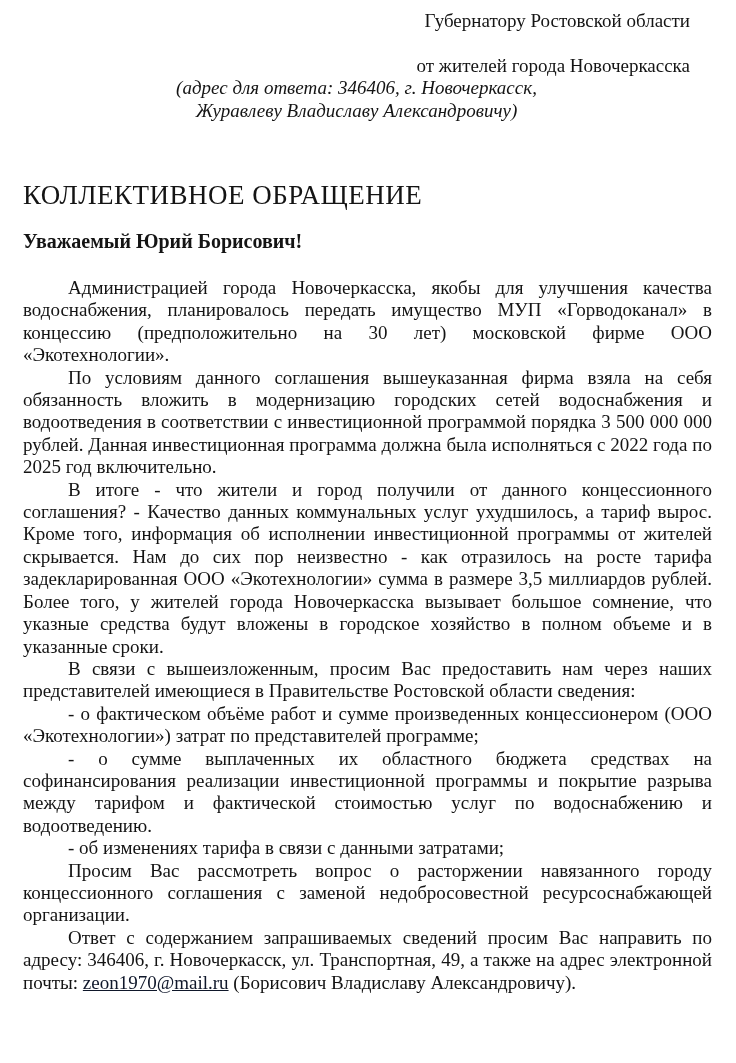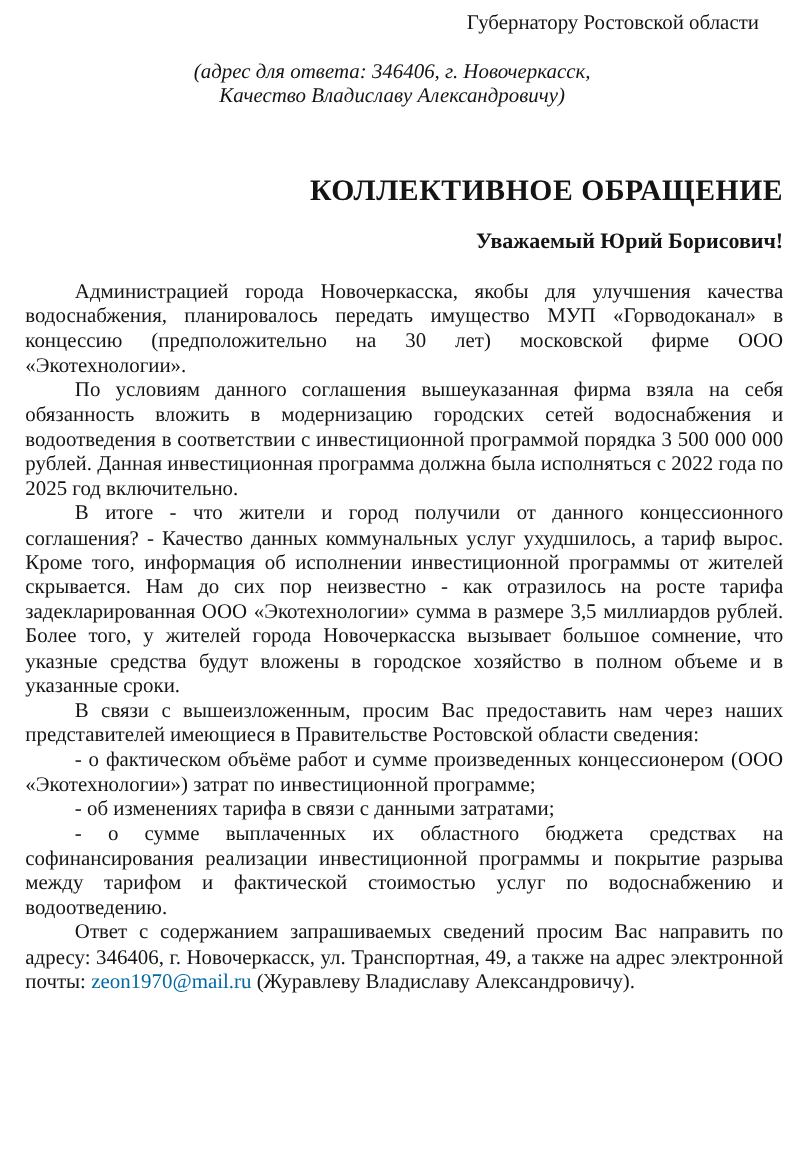--- a/index.html
+++ b/index.html
@@ -16,65 +16,68 @@
     padding: 10px 24px 0 23px;
     overflow: hidden;
   }
   .header-block {
     text-align: right;
     margin-right: 22px;
   }
   .hline { min-height: 22.4px; }
   .hline.italic { font-style: italic; text-align: center; }
   .doc-title {
-    text-align: right;
-    font-weight: bold;
+    text-align: left;
+    font-weight: normal;
     font-size: 27px;
     line-height: 33px;
     letter-spacing: 0.5px;
     margin-top: 57px;
   }
   .salutation {
-    text-align: right;
+    text-align: left;
     font-weight: bold;
     font-size: 20px;
     line-height: 23px;
     margin-top: 18px;
   }
   .body-block { margin-top: 24px; }
   .para {
     margin: 0;
     text-align: justify;
     text-indent: 45px;
   }
   .email-link {
-    color: #0369a1;
+    color: #0f172a;
+    text-decoration: underline;
     cursor: pointer;
   }
 </style>
 </head>
 <body>
 
 <div class="page">
 
   <div class="header-block">
     <div class="hline">Губернатору Ростовской области</div>
     <div class="hline"></div>
+    <div class="hline">от жителей города Новочеркасска</div>
     <div class="hline italic">(адрес для ответа: 346406, г. Новочеркасск,</div>
-    <div class="hline italic">Качество Владиславу Александровичу)</div>
+    <div class="hline italic">Журавлеву Владиславу Александровичу)</div>
   </div>
 
   <div class="doc-title">КОЛЛЕКТИВНОЕ ОБРАЩЕНИЕ</div>
 
   <div class="salutation">Уважаемый Юрий Борисович!</div>
 
   <div class="body-block">
     <p class="para">Администрацией города Новочеркасска, якобы для улучшения качества водоснабжения, планировалось передать имущество МУП «Горводоканал» в концессию (предположительно на 30 лет) московской фирме ООО «Экотехнологии».</p>
     <p class="para">По условиям данного соглашения вышеуказанная фирма взяла на себя обязанность вложить в модернизацию городских сетей водоснабжения и водоотведения в соответствии с инвестиционной программой порядка 3&nbsp;500&nbsp;000&nbsp;000 рублей. Данная инвестиционная программа должна была исполняться с 2022 года по 2025 год включительно.</p>
     <p class="para">В итоге - что жители и город получили от данного концессионного соглашения? - Качество данных коммунальных услуг ухудшилось, а тариф вырос. Кроме того, информация об исполнении инвестиционной программы от жителей скрывается. Нам до сих пор неизвестно - как отразилось на росте тарифа задекларированная ООО «Экотехнологии» сумма в размере 3,5 миллиардов рублей. Более того, у жителей города Новочеркасска вызывает большое сомнение, что указные средства будут вложены в городское хозяйство в полном объеме и в указанные сроки.</p>
     <p class="para">В связи с вышеизложенным, просим Вас предоставить нам через наших представителей имеющиеся в Правительстве Ростовской области сведения:</p>
-    <p class="para">- о фактическом объёме работ и сумме произведенных концессионером (ООО «Экотехнологии») затрат по инвестиционной программе;</p>
+    <p class="para">- о фактическом объёме работ и сумме произведенных концессионером (ООО «Экотехнологии») затрат по представителей программе;</p>
+    <p class="para">- о сумме выплаченных их областного бюджета средствах на софинансирования реализации инвестиционной программы и покрытие разрыва между тарифом и фактической стоимостью услуг по водоснабжению и водоотведению.</p>
     <p class="para">- об изменениях тарифа в связи с данными затратами;</p>
-    <p class="para">- о сумме выплаченных их областного бюджета средствах на софинансирования реализации инвестиционной программы и покрытие разрыва между тарифом и фактической стоимостью услуг по водоснабжению и водоотведению.</p>
-    <p class="para"><span>Ответ с содержанием запрашиваемых сведений просим Вас направить по адресу: 346406, г. Новочеркасск, ул. Транспортная, 49, а также на адрес электронной почты: </span><a class="email-link">zeon1970@mail.ru</a><span> (Журавлеву Владиславу Александровичу).</span></p>
+    <p class="para">Просим Вас рассмотреть вопрос о расторжении навязанного городу концессионного соглашения с заменой недобросовестной ресурсоснабжающей организации.</p>
+    <p class="para"><span>Ответ с содержанием запрашиваемых сведений просим Вас направить по адресу: 346406, г. Новочеркасск, ул. Транспортная, 49, а также на адрес электронной почты: </span><a class="email-link">zeon1970@mail.ru</a><span> (Борисович Владиславу Александровичу).</span></p>
   </div>
 
 </div>
 
 </body></html>

